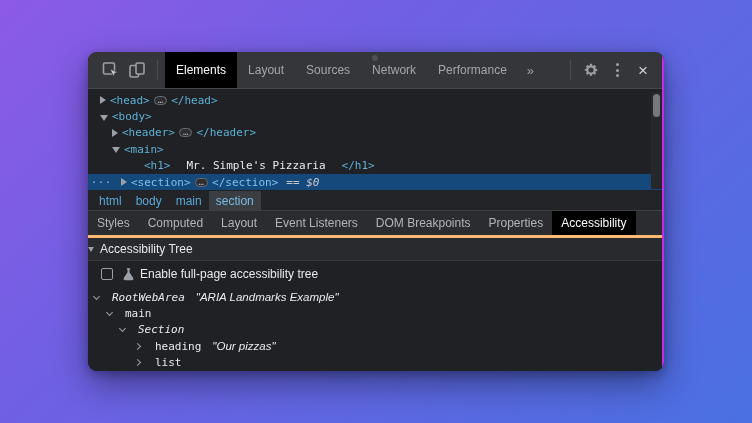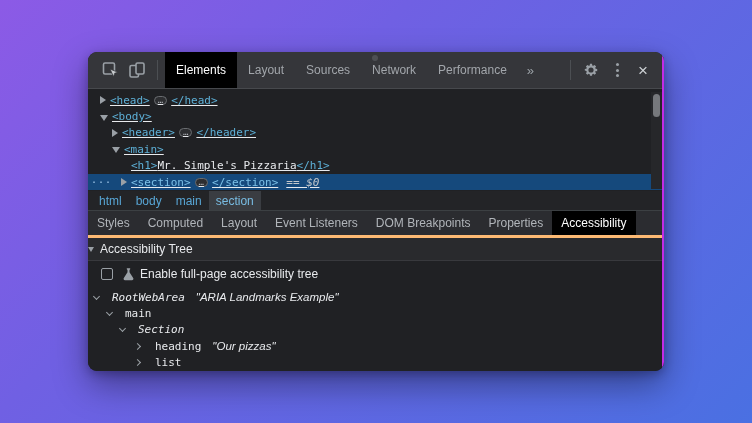--- a/index.html
+++ b/index.html
@@ -31,24 +31,24 @@
   .more { display:flex; align-items:center; color:#9aa0a6; font-size:13px;
           padding:0 9px; cursor:pointer; }
   .toolbar-right { margin-left:auto; display:flex; align-items:center; }
   .dots { flex-direction:column; gap:2.5px; }
   .dots i { width:3px; height:3px; border-radius:50%; background:#9aa0a6; display:block; }
   .close-x { font-size:17px; color:#cdd1d4; line-height:1; }
 
   
   .dom-area { position:relative; height:102px; flex:0 0 102px; background:#202124;
               font-family:"DejaVu Sans Mono", monospace; font-size:11px; color:#e8eaed;
-              padding-top:3px;text-decoration:underline; }
+              padding-top:3px; }
   .dom-row { height:16.4px; display:flex; align-items:center; white-space:nowrap; cursor:pointer; }
   .lvl0 { padding-left:12px; } .lvl1 { padding-left:24px; }
-  .lvl2 { padding-left:33px; } .lvl2.noarrow { padding-left:43px; }
+  .lvl2 { padding-left:33px; } .lvl2.noarrow { padding-left:56px;gap:16px; }
   .tag { color:#5db0d7; }
   .txt { color:#e8eaed; }
   .tri { width:0; height:0; margin-right:4px; flex:0 0 auto; }
   .tri.right { border-left:6px solid #9aa0a6; border-top:4px solid transparent; border-bottom:4px solid transparent; }
   .tri.down  { border-top:6px solid #9aa0a6; border-left:4px solid transparent; border-right:4px solid transparent; margin-top:2px;}
   .ellipsis { display:inline-block; border:1px solid #696c70; background:#2d2e31; color:#aeb1b6;
               border-radius:7px; font-size:9px; line-height:5px; padding:1px 3px 4px 3px;
               margin:0 4px; height:9px; }
   .dom-row.selected { background:#15497c; position:relative; }
   .dom-row.selected .tag { color:#7dc1e8; }

